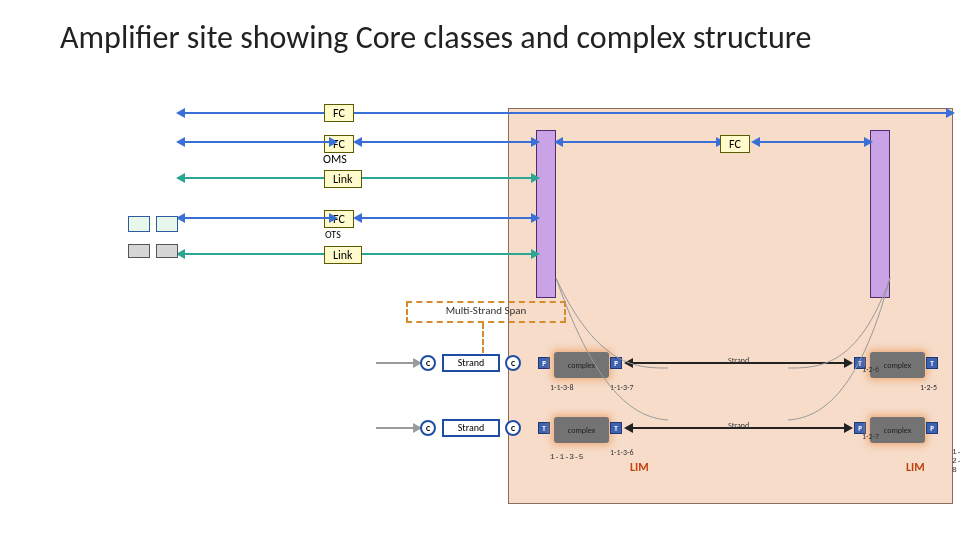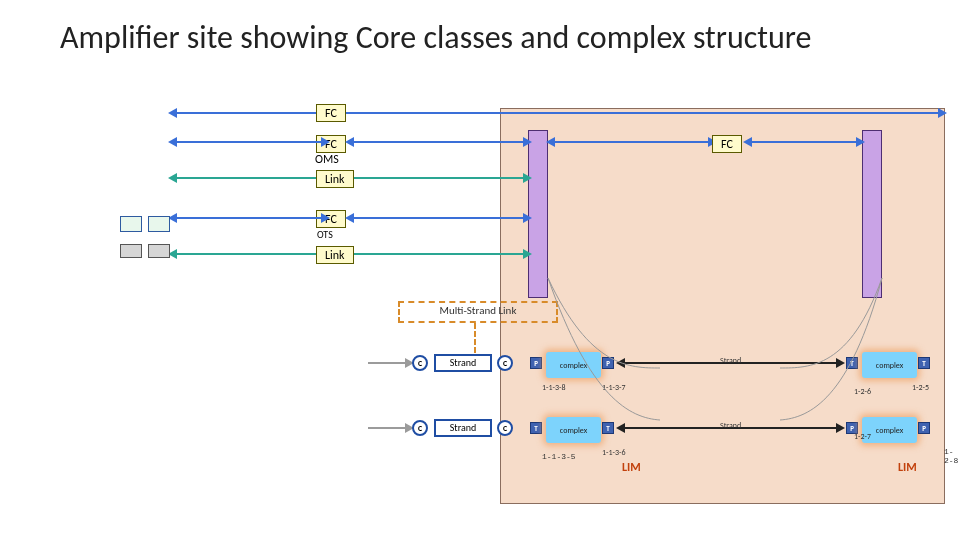--- a/index.html
+++ b/index.html
@@ -14,21 +14,21 @@
   }
   .title {
     position: absolute;
     left: 60px;
     top: 20px;
     font-size: 32px;
     font-weight: 300;
     color: #222;
     line-height: 1.15;
   }
-  .stage { position: absolute; inset: 0; }
+  .stage { position: absolute; inset: 0; margin-left: 8px; }
 
   
   .backplane {
     position: absolute;
     left: 500px; top: 108px;
     width: 445px; height: 396px;
     background: #f6dcc9;
     border: 1px solid #8a6d5e;
   }
 
@@ -81,21 +81,21 @@
   }
   .ccircle {
     position:absolute; width:16px; height:16px; border-radius:50%;
     border:2px solid #1f4da3; background:#fff;
     font-size:8px; text-align:center; line-height:12px; font-weight:bold;
   }
 
   
   .complex {
     position:absolute; width:55px; height:26px;
-    background:#7dd3fc; border-radius:3px;
+    background:#737373; border-radius:3px;
     font-size:8px; text-align:center; color:#222; line-height:26px;
     box-shadow: 0 0 6px 3px rgba(236,163,106,.7);
   }
   .smstrand {
     position:absolute; font-size:8px; color:#333;
   }
   .idlabel { position:absolute; font-size:8px; color:#333; }
 
   
   .pt {
@@ -193,21 +193,21 @@
       <div class="tipL"></div>
       <div class="tipR"></div>
     </div>
   <div class="harrow blue" style="left:745px; top:142px; width:118px;">
       <div class="shaft"></div>
       <div class="tipL"></div>
       <div class="tipR"></div>
     </div>
   <div class="pill" style="left:712px; top:135px;">FC</div>
 
-  <div class="mss">Multi-Strand Link</div>
+  <div class="mss">Multi-Strand Span</div>
 
   <div style="position:absolute; left:474px; top:323px; width:0; height:30px; border-left:2px dashed #d88b2a;"></div>
 
   <div class="harrow gray" style="left:368px; top:363px; width:44px;">
       <div class="shaft"></div>
       <div class="tipR"></div>
     </div>
   <div class="ccircle" style="left:412px; top:355px;">C</div>
   <div class="strandbox" style="left:434px; top:354px;">Strand</div>
   <div class="ccircle" style="left:497px; top:355px;">C</div>
@@ -222,21 +222,21 @@
       <div class="tipR"></div>
     </div>
   <div class="smstrand" style="left:720px; top:355px;">Strand</div>
 
   <div class="pt" style="left:846px; top:357px;">T</div>
   <div class="complex" style="left:862px; top:352px;">complex</div>
   <div class="pt" style="left:918px; top:357px;">T</div>
 
   <div class="idlabel" style="left:542px; top:382px;">1-1-3-8</div>
   <div class="idlabel" style="left:602px; top:382px;">1-1-3-7</div>
-  <div class="idlabel" style="left:854px; top:386px;">1-2-6</div>
+  <div class="idlabel" style="left:854px; top:364px;">1-2-6</div>
   <div class="idlabel" style="left:912px; top:382px;">1-2-5</div>
 
   <div class="harrow gray" style="left:368px; top:428px; width:44px;">
       <div class="shaft"></div>
       <div class="tipR"></div>
     </div>
   <div class="ccircle" style="left:412px; top:420px;">C</div>
   <div class="strandbox" style="left:434px; top:419px;">Strand</div>
   <div class="ccircle" style="left:497px; top:420px;">C</div>
 

